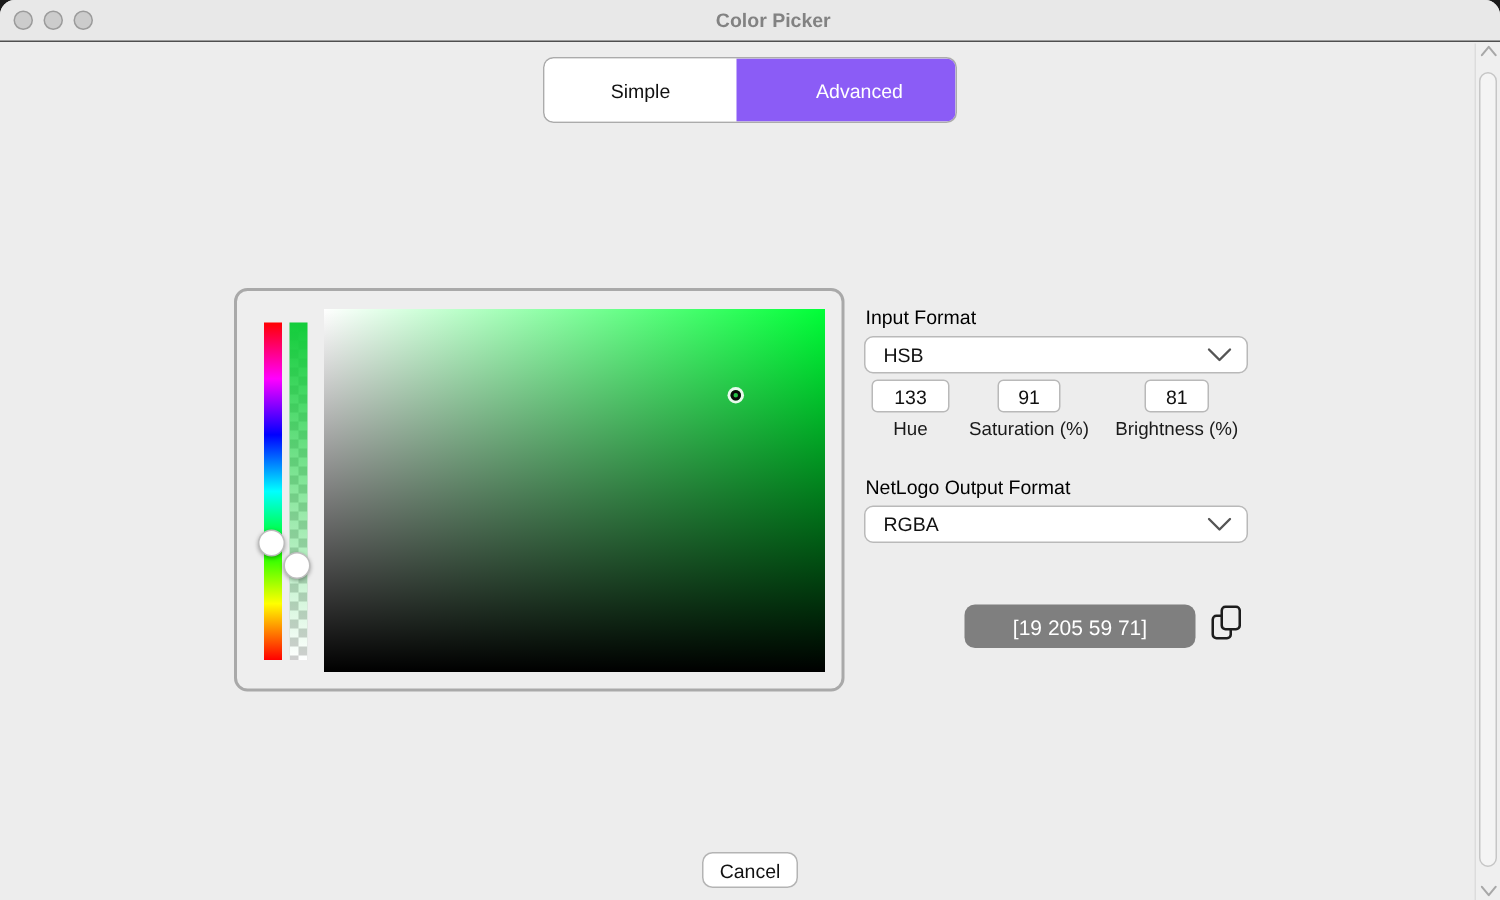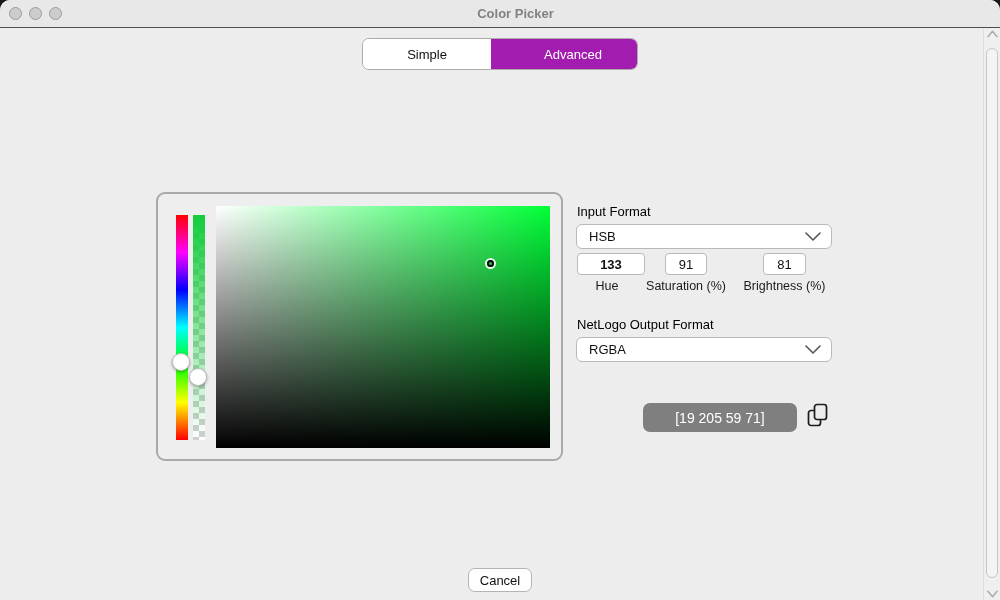--- a/index.html
+++ b/index.html
@@ -22,30 +22,30 @@
     background: #cccccc; border: 1px solid #9b9b9b; display: inline-block;
   }
   .title {
     position: absolute; left: 0; right: 0; top: 0; height: 28px;
     line-height: 28px; text-align: center;
     font-size: 13px; font-weight: bold; color: #828282; padding-left: 31px;
   }
 
   
   .segmented {
-    position: absolute; left: 362px; top: 38px; width: 276px; height: 32px;
+    position: absolute; left: 362px; top: 38px; width: 276px; height: 44px;
     display: flex; border-radius: 7px; overflow: hidden;
     border: 1px solid #ababab; background: #ffffff;
   }
   .seg {
     flex: 1; border: none; font-family: inherit; font-size: 13px;
     cursor: pointer; line-height: 25px; padding: 0;
   }
   .seg.simple { background: #ffffff; color: #111111; }
-  .seg.advanced { background: #a21caf; color: #ffffff; padding-left: 18px; }
+  .seg.advanced { background: #8b5cf6; color: #ffffff; padding-left: 18px; }
 
   
   .picker-panel {
     position: absolute; left: 156px; top: 192px; width: 407px; height: 269px;
     background: #eeeeee; border: 2px solid #a9a9a9; border-radius: 9px;
   }
   .hue-slider {
     position: absolute; left: 18px; top: 21px; width: 12px; height: 225px;
     background: linear-gradient(to bottom,
       #ff0000 0%, #ff00ff 16.7%, #0000ff 33.3%, #00ffff 50%,
@@ -93,21 +93,21 @@
   .output-format-select { top: 337px; }
   .chev { width: 16px; height: 10px; display: block; }
 
   .hsb-group { position: absolute; top: 253px; text-align: center; }
   .hsb-group input {
     height: 22px; border: 1px solid #b9b9b9; border-radius: 4px;
     background: #ffffff; text-align: center; font-size: 13px;
     font-family: inherit; color: #111; display: block; margin: 0 auto;
   }
   .hsb-group .sub { font-size: 12.5px; color: #1a1a1a; margin-top: 4px; display: block; }
-  .g-hue { left: 577px; width: 60px; }  .g-hue input { width: 68px; font-weight: bold; }
+  .g-hue { left: 577px; width: 60px; }  .g-hue input { width: 52px; }
   .g-sat { left: 636px; width: 100px; } .g-sat input { width: 42px; }
   .g-bri { left: 736px; width: 97px; }  .g-bri input { width: 43px; }
 
   .result-btn {
     position: absolute; left: 643px; top: 403px; width: 154px; height: 29px;
     background: #7f7f7f; border: none; border-radius: 7px;
     color: #ffffff; font-size: 14px; font-family: inherit; cursor: pointer;
   }
   .copy-btn {
     position: absolute; left: 805px; top: 402px; width: 26px; height: 30px;

